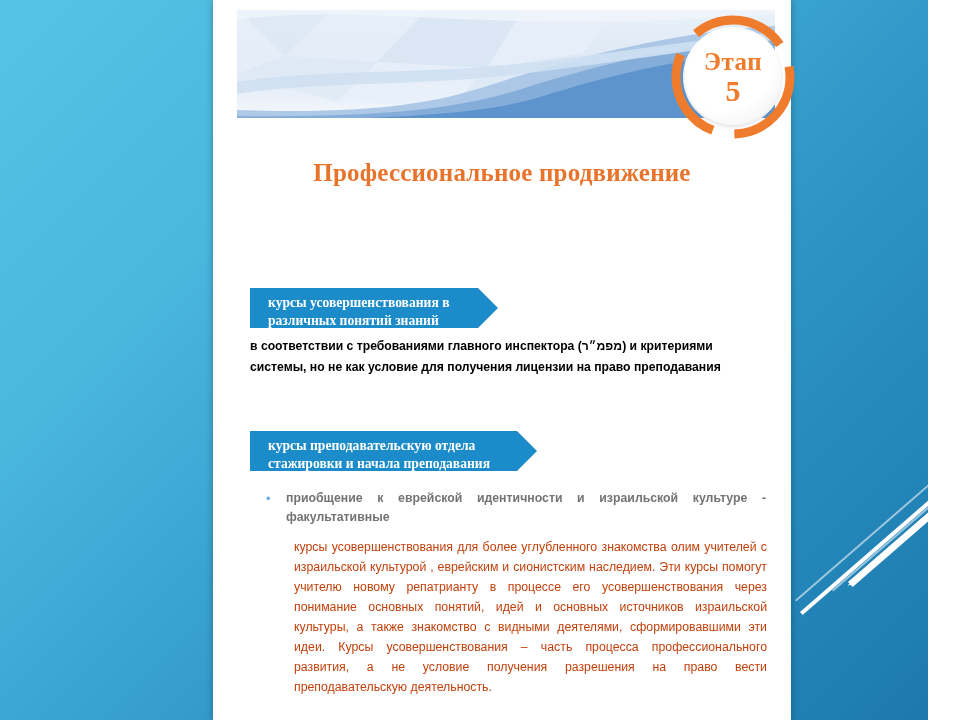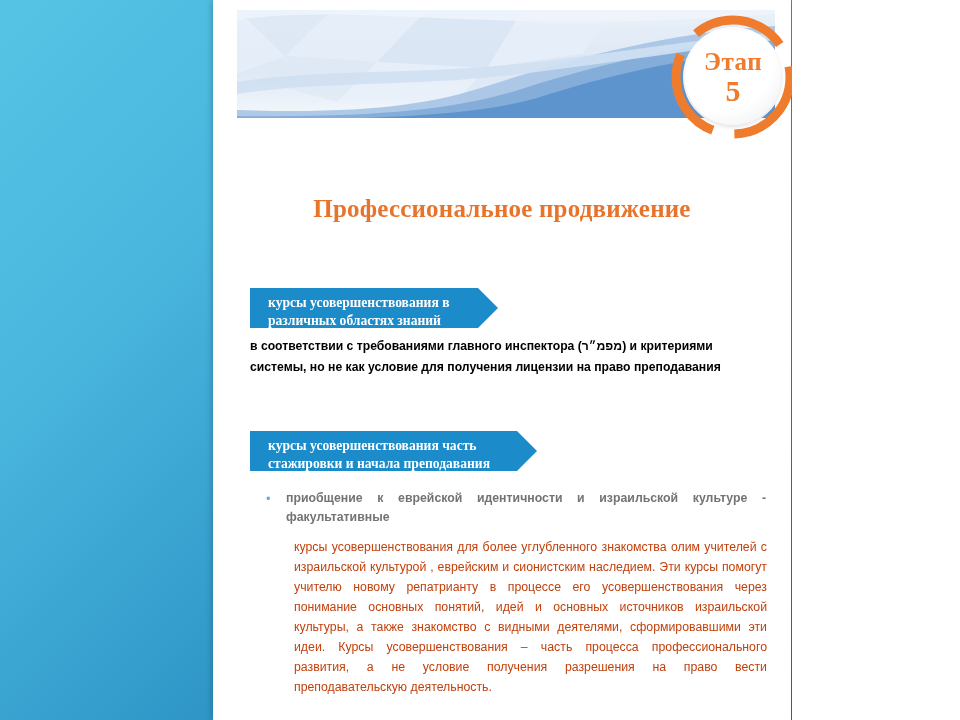--- a/index.html
+++ b/index.html
@@ -9,21 +9,21 @@
   body {
     width: 960px;
     height: 720px;
     overflow: hidden;
     font-family: "Liberation Sans", sans-serif;
   }
 
   
   #slide-root {
     position: relative;
-    width: 792px;
+    width: 928px;
     height: 720px;
     background: linear-gradient(135deg, #55c4e4 0%, #49b6de 28%, #2e95c6 62%, #1c79ae 100%);
     overflow: hidden;
   }
 
   
   .streak {
     position: absolute;
     background: #ffffff;
     transform-origin: 0 0;
@@ -97,21 +97,20 @@
     position: absolute;
     left: 0;
     top: 159px;
     width: 578px;
     text-align: center;
     color: #e8732a;
     font-family: "Liberation Serif", serif;
     font-weight: bold;
     font-size: 25px;
     letter-spacing: 0.2px;
-    margin-top: 36px;
   }
 
   
   .body-text {
     position: absolute;
     color: #8fb8dd;
     font-size: 12.4px;
     line-height: 1.62;
   }
   #intro-text {
@@ -254,25 +253,25 @@
       <div id="badge-disc"></div>
       <div id="badge-text">
         <span id="badge-word">Этап</span>
         <span id="badge-number">5</span>
       </div>
     </div>
 
     <div id="doc-title">Профессиональное продвижение</div>
 
 
-    <div id="banner-1" class="arrow-banner">курсы усовершенствования в различных областях знаний</div>
+    <div id="banner-1" class="arrow-banner">курсы усовершенствования в различных понятий знаний</div>
 
     <div id="criteria-text" class="body-text">в соответствии с требованиями главного инспектора (מפמ״ר) и критериями системы, но не как условие для получения лицензии на право преподавания</div>
 
-    <div id="banner-2" class="arrow-banner">курсы усовершенствования часть стажировки и начала преподавания</div>
+    <div id="banner-2" class="arrow-banner">курсы преподавательскую отдела стажировки и начала преподавания</div>
 
     <div id="bullet-row">
       <span id="bullet-mark">•</span>
       <span id="bullet-text">приобщение к еврейской идентичности и израильской культуре - факультативные</span>
     </div>
 
     <div id="closing-text">курсы усовершенствования для более углубленного знакомства олим учителей с израильской культурой , еврейским и сионистским наследием. Эти курсы помогут учителю новому репатрианту в процессе его усовершенствования через понимание основных понятий, идей и основных источников израильской культуры, а также знакомство с видными деятелями, сформировавшими эти идеи. Курсы усовершенствования – часть процесса профессионального развития, а не условие получения разрешения на право вести преподавательскую деятельность.</div>
 
   </div>
 </div>

